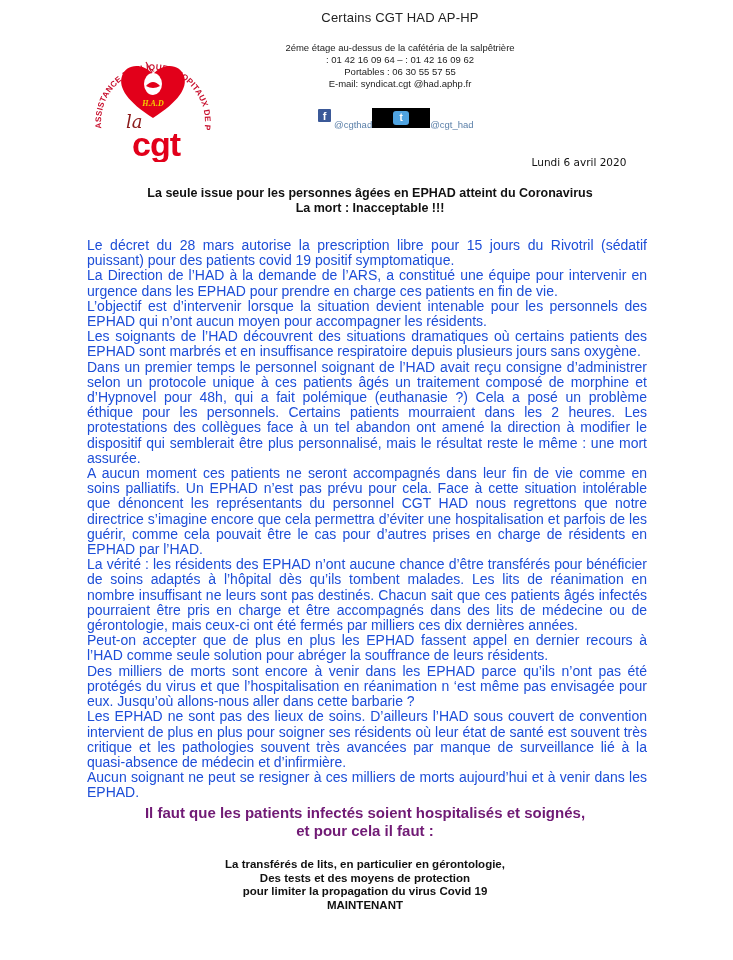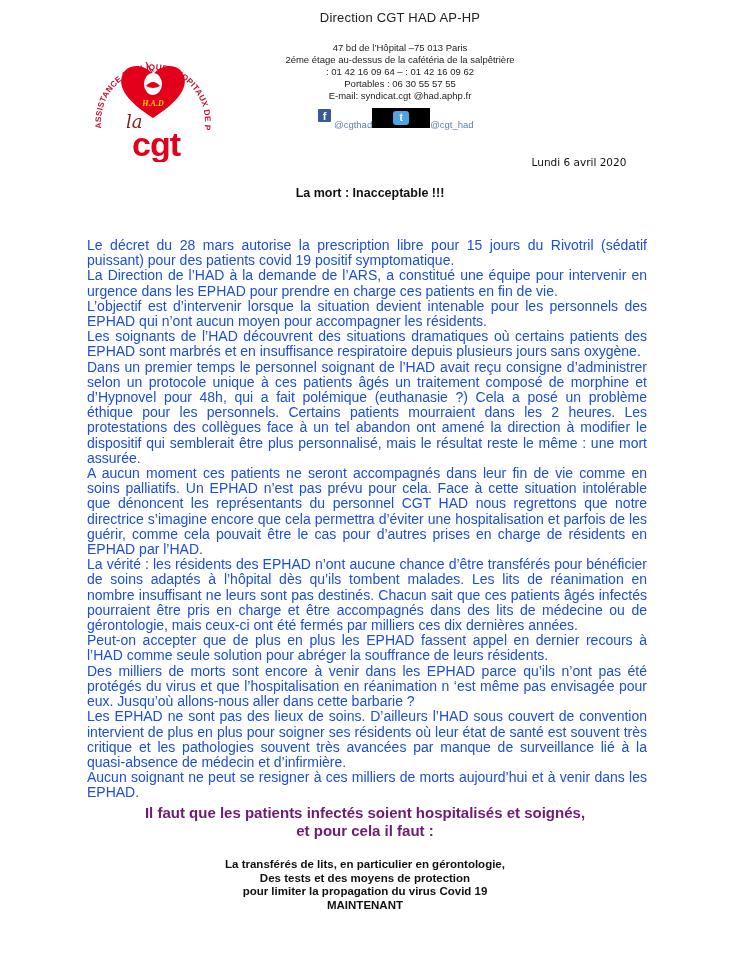--- a/index.html
+++ b/index.html
@@ -37,42 +37,42 @@
     <path d="M58 46 Q 65 38 72 46 Q 65 50 58 46 Z" fill="#e2001a"></path>
     <line x1="58" y1="22" x2="64" y2="33" stroke="#c8102e" stroke-width="1.2"></line>
     <text x="65" y="66" text-anchor="middle" font-family="Liberation Serif, serif" font-style="italic" font-weight="bold" font-size="8" fill="#f5d000">H.A.D</text>
 
     <text x="38" y="88" font-family="DejaVu Serif, serif" font-style="italic" font-size="18" fill="#8b1a1a">la</text>
 
     <text x="68" y="116" text-anchor="middle" font-family="Liberation Sans, sans-serif" font-weight="bold" font-size="34" fill="#e2001a" letter-spacing="-1">cgt</text>
   </svg>
 </div>
 
-<div class="abs org-title">Direction CGT HAD AP-HP</div>
+<div class="abs org-title">Certains CGT HAD AP-HP</div>
 
 <div class="abs contact">
-  <div>47 bd de l’Hôpital –75 013 Paris</div>
   <div>2éme étage au-dessus de la cafétéria de la salpêtrière</div>
   <div> : 01 42 16 09 64 –  : 01 42 16 09 62</div>
   <div>Portables : 06 30 55 57 55</div>
   <div>E-mail: syndicat.cgt @had.aphp.fr</div>
 </div>
 
 <div class="abs social">
   <div class="fb-icon">f</div>
   <span style="margin-left:3px;">@cgthad</span>
   <div class="tw-box">
     <div class="tw-icon">t</div>
   </div>
   <span>@cgt_had</span>
 </div>
 
 <div class="abs date">Lundi 6 avril 2020</div>
 
 <div class="abs title">
+  <div>La seule issue pour les personnes âgées en EPHAD atteint du Coronavirus</div>
   <div>La mort : Inacceptable !!!</div>
 </div>
 
 <div class="abs body-text">
   <p>Le décret du 28 mars autorise la prescription libre pour 15 jours du Rivotril (sédatif puissant) pour des patients covid 19 positif symptomatique.</p>
   <p>La Direction de l’HAD à la demande de l’ARS, a constitué une équipe pour intervenir en urgence dans les EPHAD pour prendre en charge ces patients en fin de vie.</p>
   <p>L’objectif est d’intervenir lorsque la situation devient intenable pour les personnels des EPHAD qui n’ont aucun moyen pour accompagner les résidents.</p>
   <p>Les soignants de l’HAD découvrent des situations dramatiques où certains patients des EPHAD sont marbrés et en insuffisance respiratoire depuis plusieurs jours sans oxygène.</p>
   <p>Dans un premier temps le personnel soignant de l’HAD avait reçu consigne d’administrer selon un protocole unique à ces patients âgés un traitement composé de morphine et d’Hypnovel pour 48h, qui a fait polémique (euthanasie ?) Cela a  posé un problème éthique pour les personnels. Certains patients mourraient dans les 2 heures. Les protestations des collègues face à un tel abandon ont amené la direction à modifier le dispositif qui semblerait être plus personnalisé, mais le résultat reste le même : une mort assurée.</p>
   <p>A aucun moment ces patients ne seront accompagnés dans leur fin de vie comme en soins palliatifs. Un EPHAD n’est pas prévu pour cela. Face à cette situation intolérable que dénoncent les représentants du personnel CGT HAD nous regrettons que notre directrice s’imagine encore que cela permettra d’éviter une hospitalisation et parfois de les guérir, comme cela pouvait être le cas pour d’autres prises en charge de résidents en EPHAD par l’HAD.</p>

